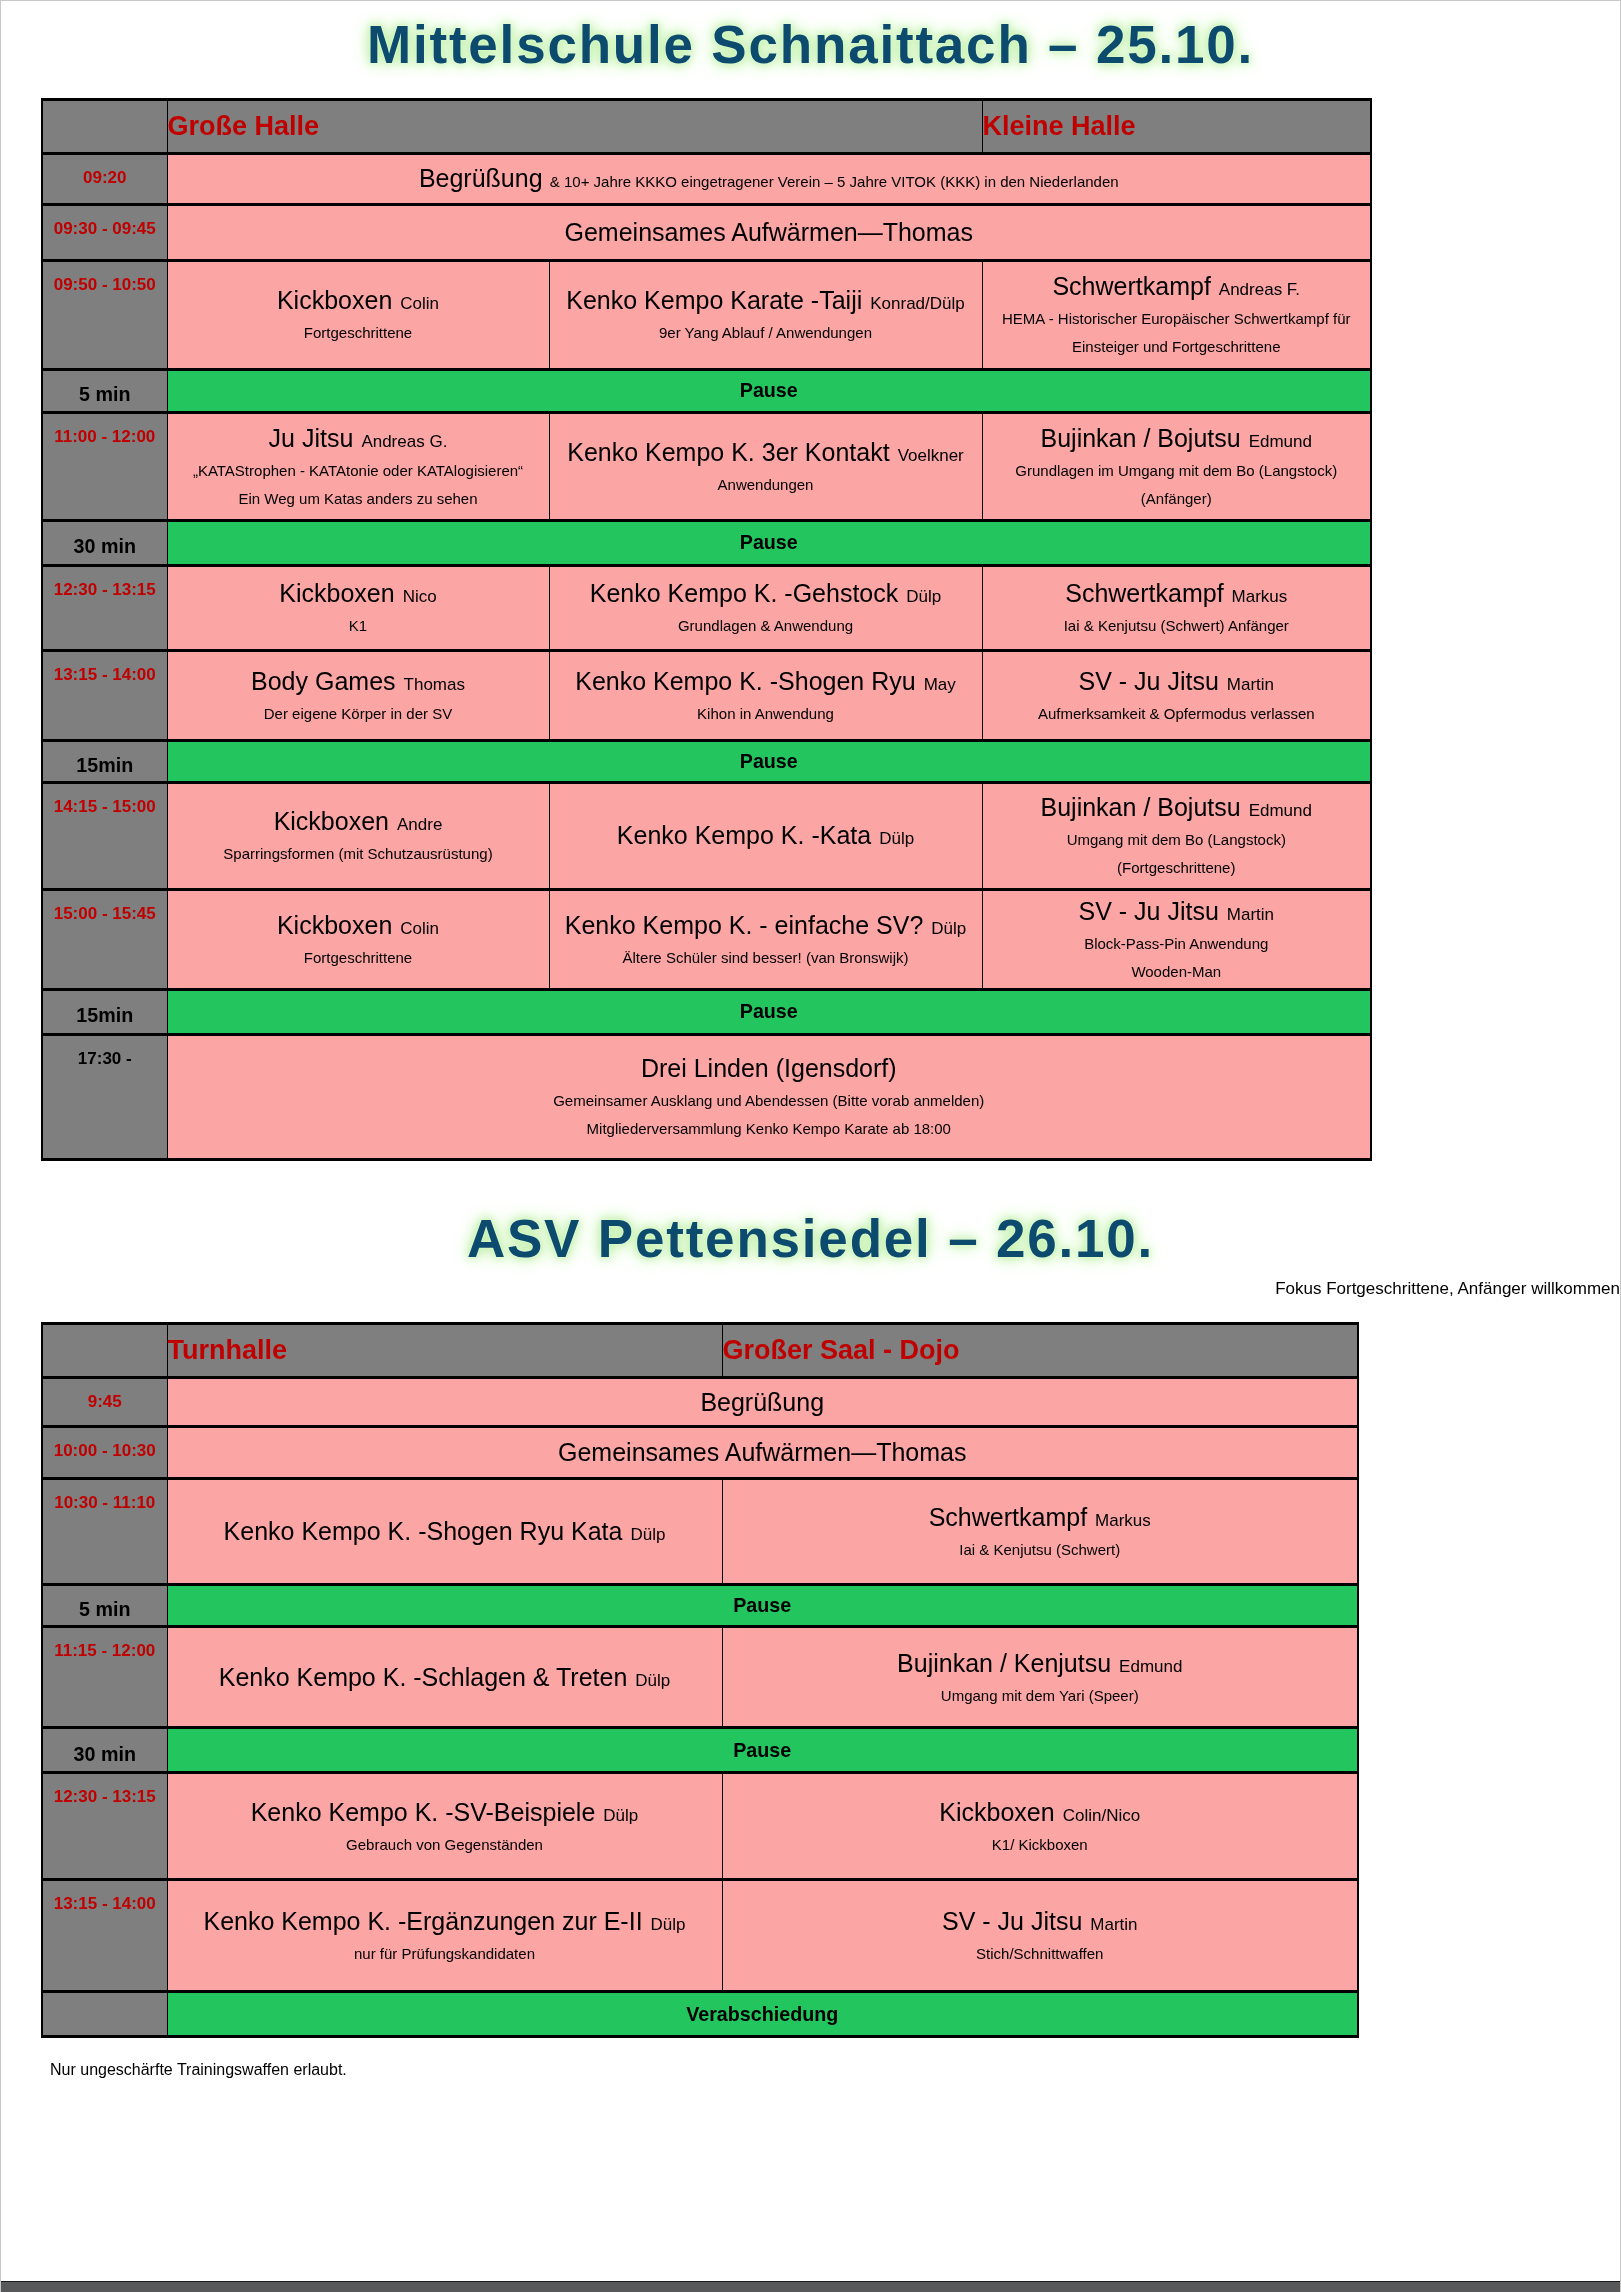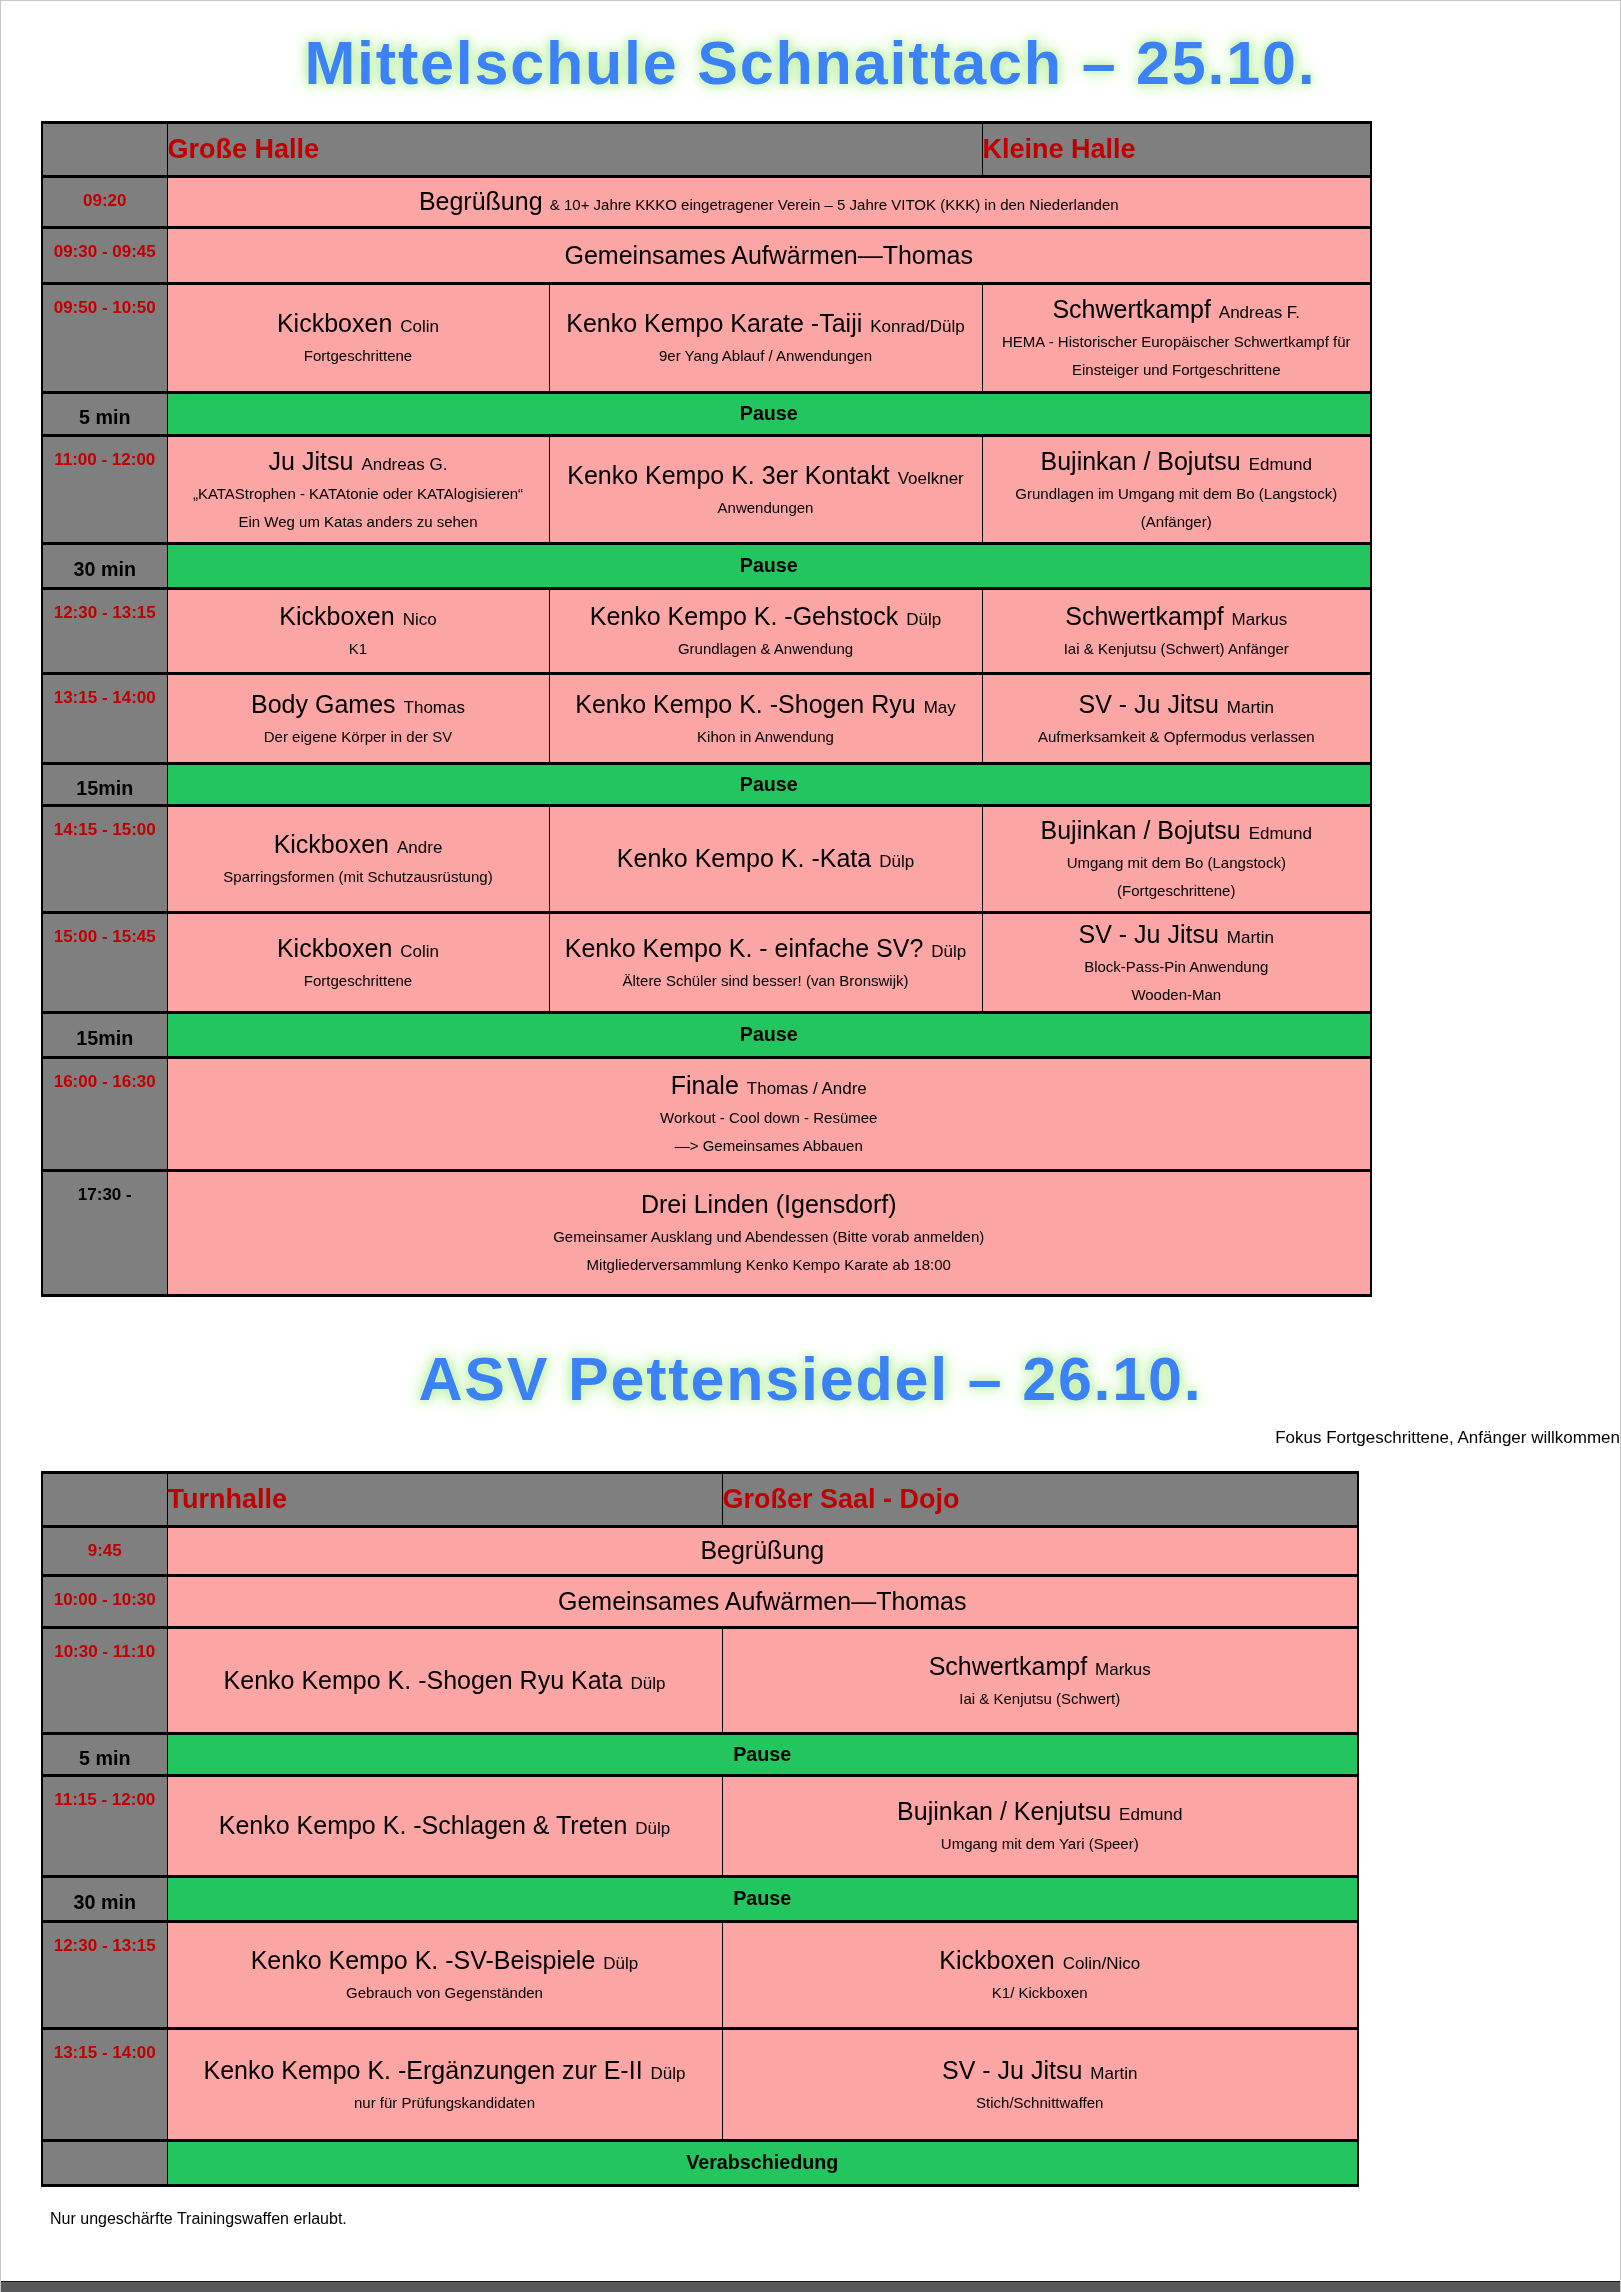--- a/index.html
+++ b/index.html
@@ -7,25 +7,25 @@
   body{
     width:1621px;height:2293px;
     background:#ffffff;
     font-family:"Liberation Sans","DejaVu Sans",sans-serif;
     color:#000;
     position:relative;
     overflow:hidden;
     border:0.9px solid #c8c8c8;
   }
   .day-title{
-    margin:14px;
+    margin:0;
     text-align:center;
     font-weight:bold;
-    color:#3b82f6;
-    font-size:61px;
+    color:#0c4a6e;
+    font-size:53px;
     letter-spacing:1.8px;
     text-shadow:0 0 2.7px #e9ffdd,0 0 7.2px #bff0a8,0 0 12.5px #bff0a8,0 0 21.5px #ccf6b7;
   }
   #title1{padding-top:12.5px;}
   #title2{margin-top:47px;}
   .subtitle{
     text-align:right;
     font-size:17px;
     margin-top:10.7px;
   }
@@ -272,30 +272,20 @@
             <div class="line1"><span class="s-title">SV - Ju Jitsu</span><span class="s-name">Martin</span></div>
             <div class="s-line">Block-Pass-Pin Anwendung</div>
             <div class="s-line">Wooden-Man</div>
           </div>
         </td>
       </tr>
       <tr style="height: 45px;">
         <td class="time pausetime">15min</td>
         <td class="pause" colspan="3">Pause</td>
       </tr>
-      <tr style="height: 113px;">
-        <td class="time">16:00 - 16:30</td>
-        <td class="session" colspan="3">
-          <div class="cell-inner">
-            <div class="line1"><span class="s-title">Finale</span><span class="s-name">Thomas / Andre</span></div>
-            <div class="s-line">Workout - Cool down - Resümee</div>
-            <div class="s-line">—&gt; Gemeinsames Abbauen</div>
-          </div>
-        </td>
-      </tr>
       <tr style="height: 125px;">
         <td class="time" style="color: rgb(0, 0, 0);">17:30 -</td>
         <td class="session" colspan="3">
           <div class="cell-inner">
             <div class="line1"><span class="s-title">Drei Linden (Igensdorf)</span></div>
             <div class="s-line">Gemeinsamer Ausklang und Abendessen (Bitte vorab anmelden)</div>
             <div class="s-line">Mitgliederversammlung Kenko Kempo Karate ab 18:00</div>
           </div>
         </td>
       </tr>

